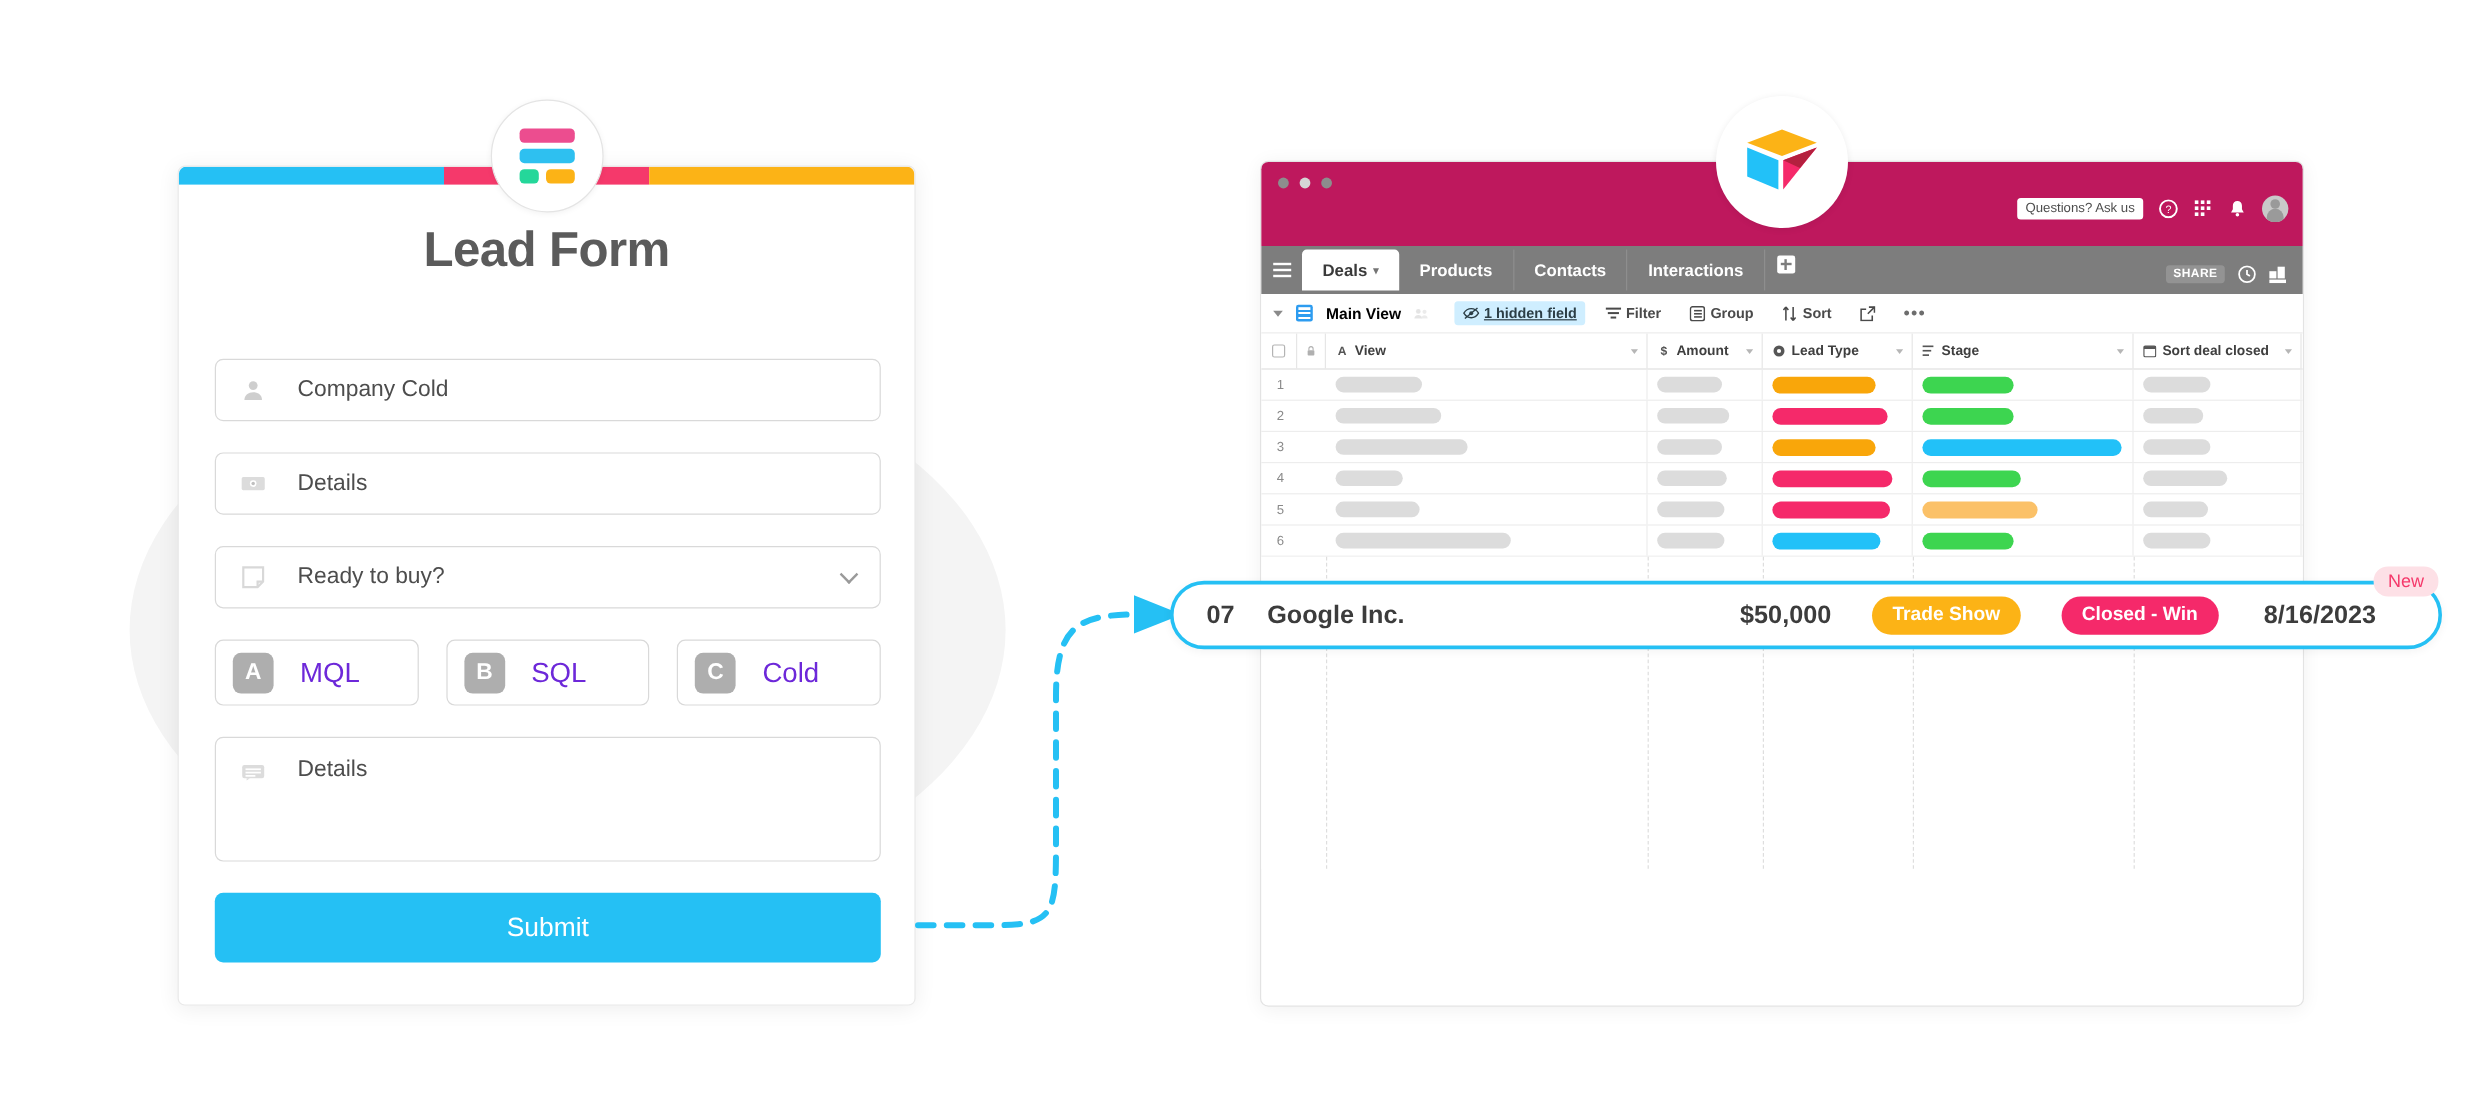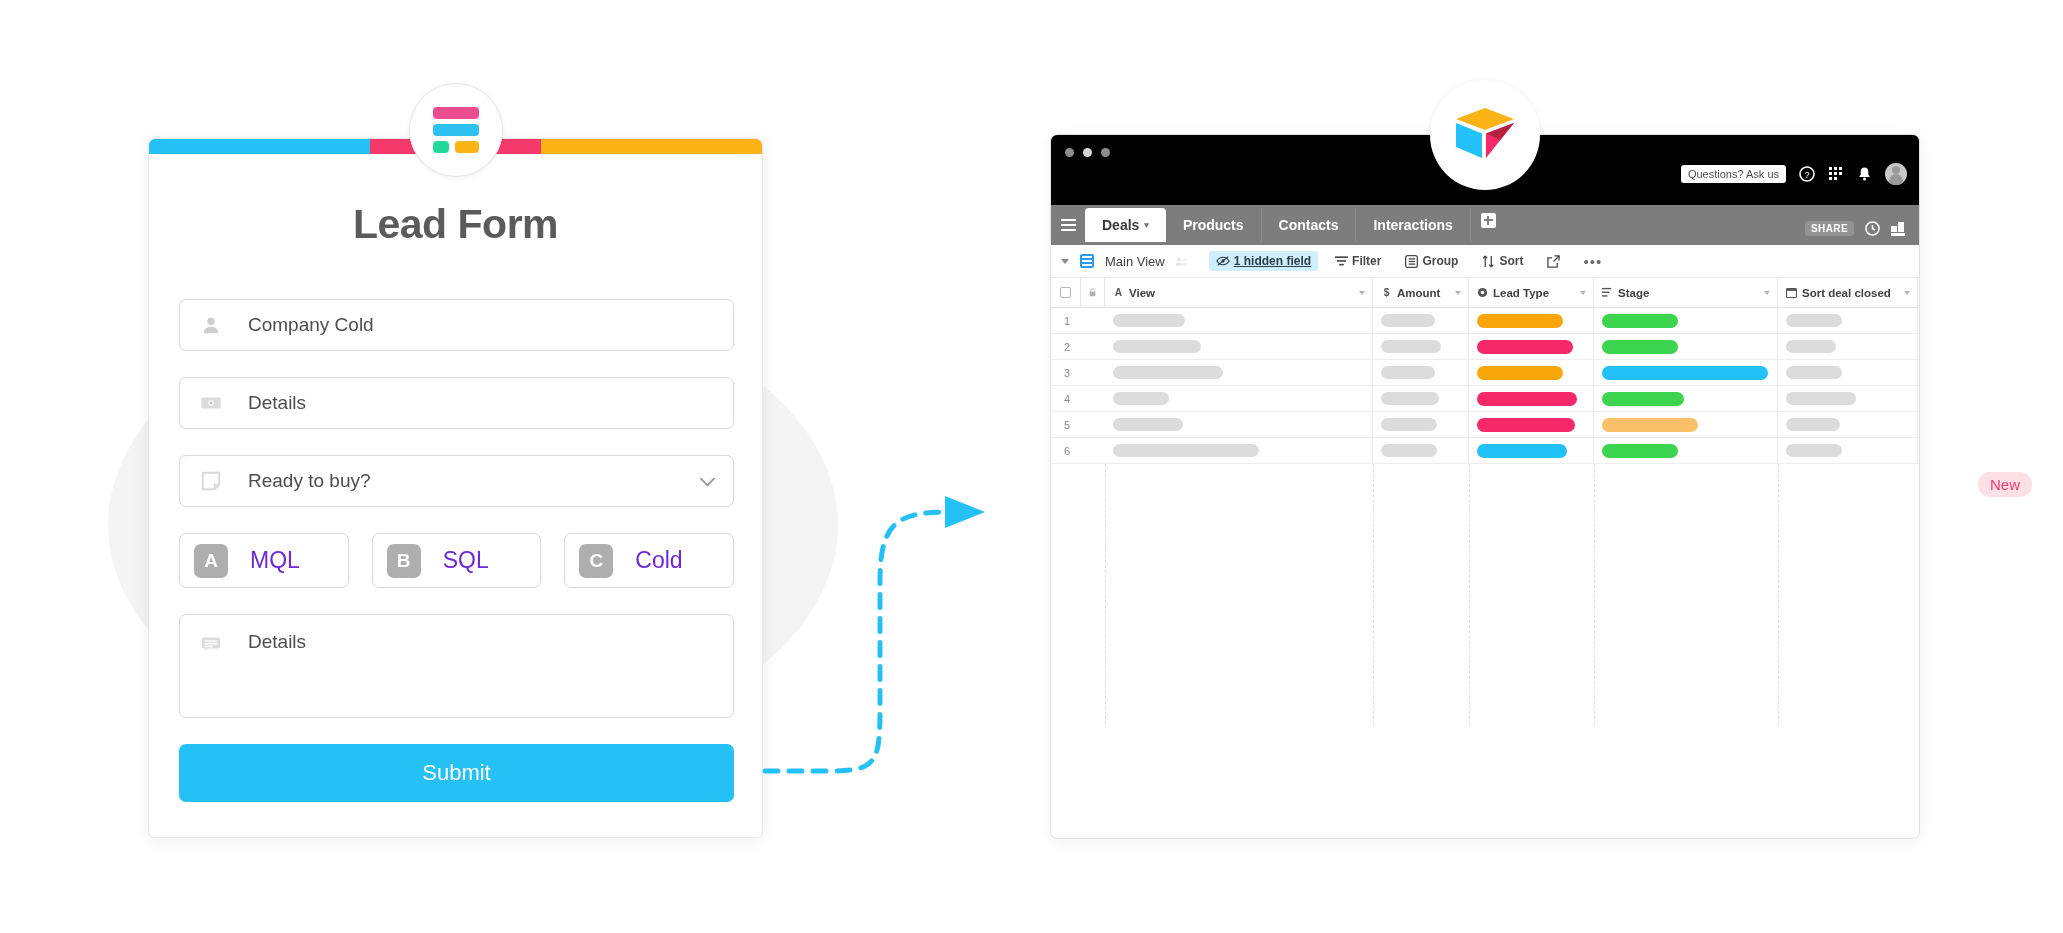--- a/index.html
+++ b/index.html
@@ -38,21 +38,21 @@
     background: #ffffff; border: 1px solid #e4e4e4;
     box-shadow: 0 1px 5px rgba(0,0,0,0.06);
     display: flex; flex-direction: column;
     align-items: center; justify-content: center; gap: 5px;
     z-index: 6;
   }
   .logo-bar { border-radius: 4px; }
   .logo-row { display: flex; gap: 6px; }
 
   .form-title {
-    position: absolute; left: 0; top: 62px; width: 100%;
+    position: absolute; left: 0; top: 46px; width: 100%;
     text-align: center;
     font-size: 41px; font-weight: bold; color: #5b5b5b;
     letter-spacing: -0.5px;
   }
 
   .fields { position: absolute; left: 30px; top: 160px; width: 555px; }
 
   .field {
     width: 100%; height: 52px;
     border: 1px solid #d9d9d9; border-radius: 7px;
@@ -103,21 +103,21 @@
   .app-window {
     position: absolute; left: 1050px; top: 134px;
     width: 870px; height: 705px;
     background: #ffffff;
     border: 1px solid #e3e3e3;
     border-radius: 7px 7px 7px 7px;
     box-shadow: 0 2px 16px rgba(0,0,0,0.06);
     overflow: hidden;
   }
   .win-chrome {
-    height: 70px; background: #000000; position: relative;
+    height: 70px; background: #be185d; position: relative;
   }
   .dots { position: absolute; left: 14px; top: 13px; display: flex; gap: 9px; }
   .dot { width: 9px; height: 9px; border-radius: 50%; background: #8d8d8d; }
   .dot.mid { background: #d5d5d5; }
 
   .chrome-right {
     position: absolute; right: 12px; top: 28px;
     display: flex; align-items: center; gap: 13px;
   }
   .ask-pill {
@@ -183,21 +183,21 @@
     border-top: 5px solid #8a8a8a; margin-right: 6px;
   }
   .viewicon {
     width: 14px; height: 14px; background: #2d9cf0; border-radius: 2px;
     position: relative; margin-right: 6px; flex: 0 0 14px;
   }
   .viewicon::after {
     content: ""; position: absolute; left: 2px; top: 2px; right: 2px; bottom: 2px;
     background: repeating-linear-gradient(to bottom, #fff 0 2px, transparent 2px 4px);
   }
-  .view-name { font-size: 13px; font-weight: normal; color: #404040; margin-right: 5px; }
+  .view-name { font-size: 13px; font-weight: bold; color: #000000; margin-right: 5px; }
   .collab-ic { width: 13px; height: 11px; opacity: .4; margin-right: 16px; }
   .tb-item {
     display: flex; align-items: center; gap: 4px;
     font-size: 12px; font-weight: bold; color: #4a4a4a;
     padding: 3px 7px; border-radius: 3px; margin-right: 5px;
     white-space: nowrap;
   }
   .tb-item.hl { background: #cfeeff; color: #2c3e46; text-decoration: underline; }
   .tb-dots { font-size: 15px; color: #6d6d6d; letter-spacing: 1px; padding: 0 6px; }
 
@@ -661,20 +661,28 @@
 
     <div class="gridfill" style="height:260px">
       <span class="vline" style="left:54px"></span>
       <span class="vline" style="left:322px"></span>
       <span class="vline" style="left:418px"></span>
       <span class="vline" style="left:543px"></span>
       <span class="vline" style="left:727px"></span>
     </div>
   </div>
 
+  <div class="new-row">
+    <span class="nr-num">07</span>
+    <span class="nr-name">Google Inc.</span>
+    <span class="nr-amt">$50,000</span>
+    <span class="nr-pill" style="background:#fcb316">Trade Show</span>
+    <span class="nr-pill" style="background:#f5296a">Closed - Win</span>
+    <span class="nr-date">8/16/2023</span>
+  </div>
   <span class="new-badge">New</span>
 
   <div class="app-logo">
     <svg width="62" height="58" viewBox="0 0 62 58">
       <path d="M31 2 L60 13 L31 24 L2 13 Z" fill="#fcb316"></path>
       <path d="M2 17 L28 27.5 L28 52 L2 41 Z" fill="#22c1f8"></path>
       <path d="M60 17 L32 27.5 L32 52 Z" fill="#f5296a"></path>
       <path d="M60 17 L32 27.5 L46 34 Z" fill="#b4203f"></path>
     </svg>
   </div>

